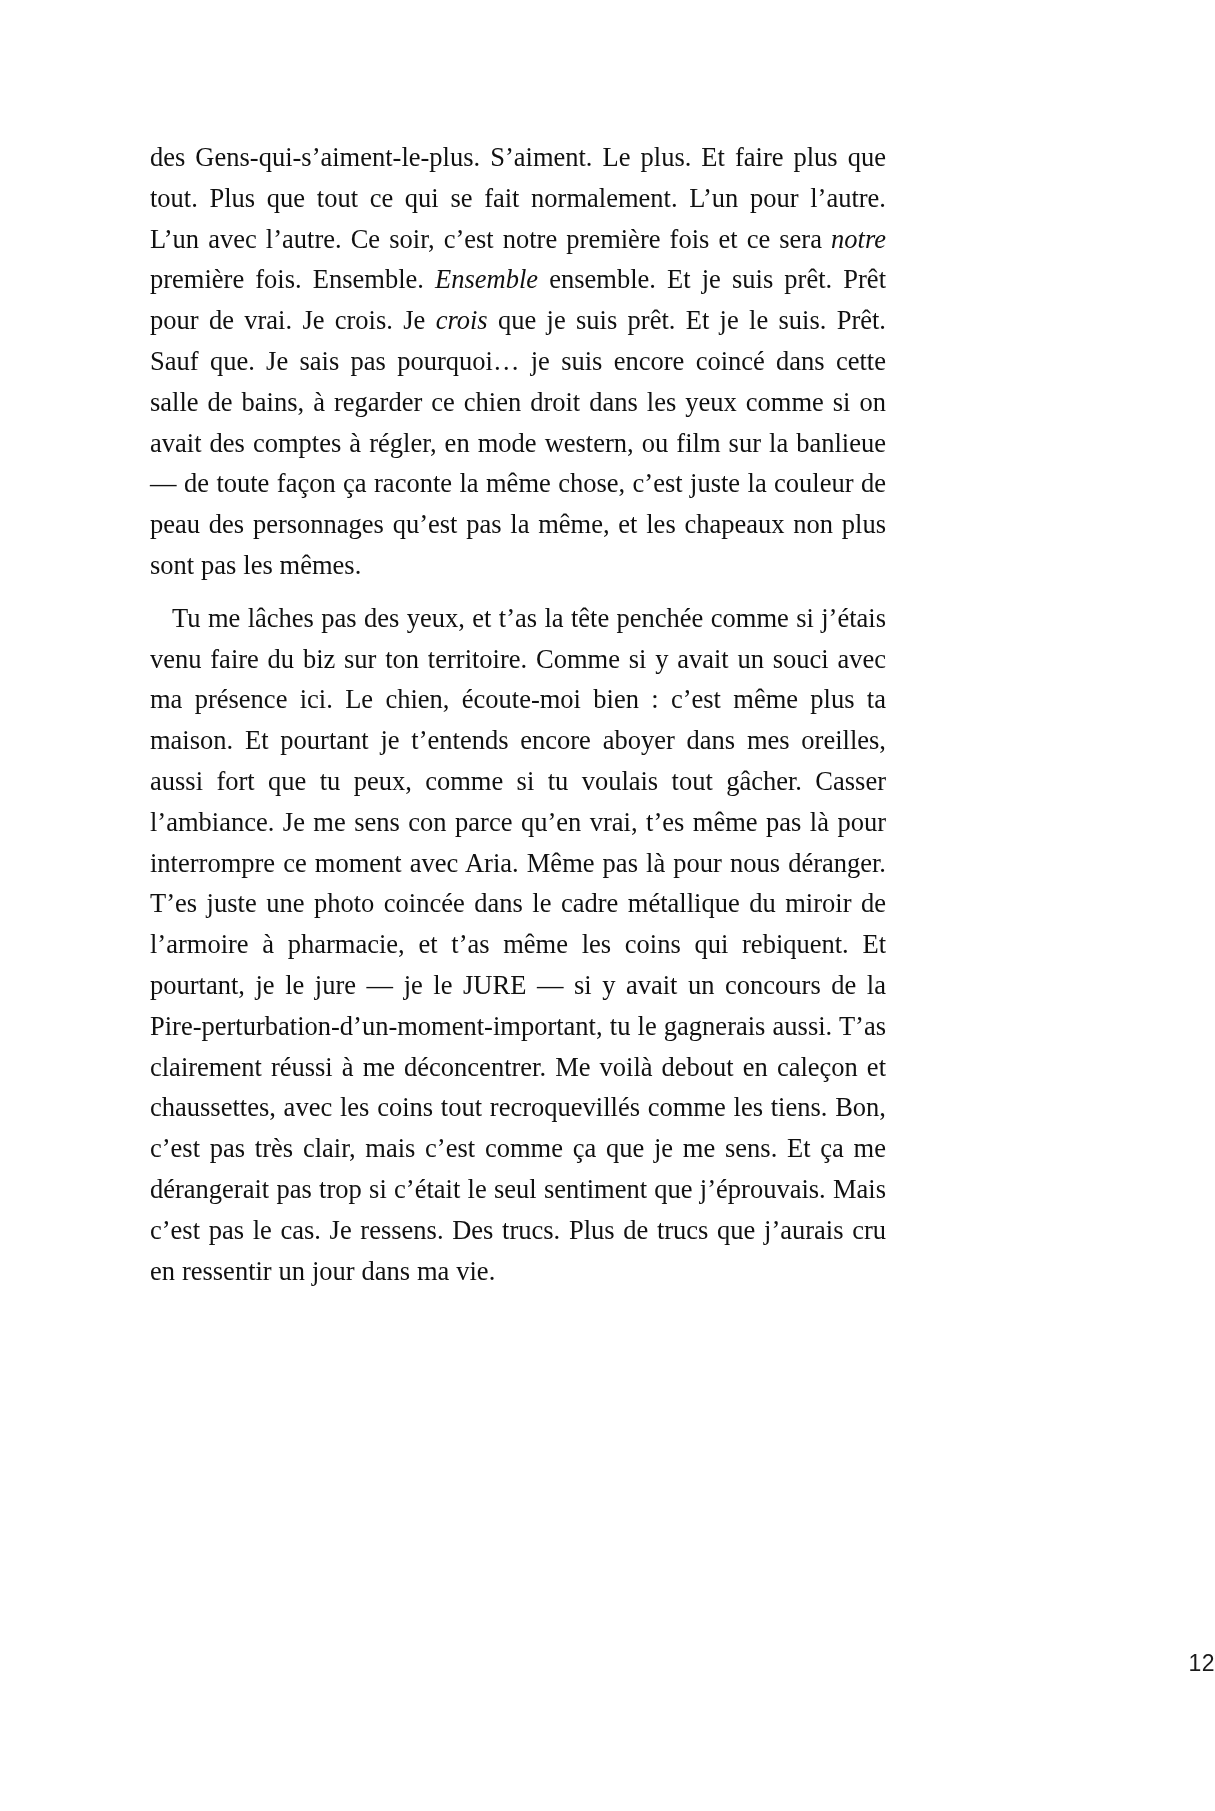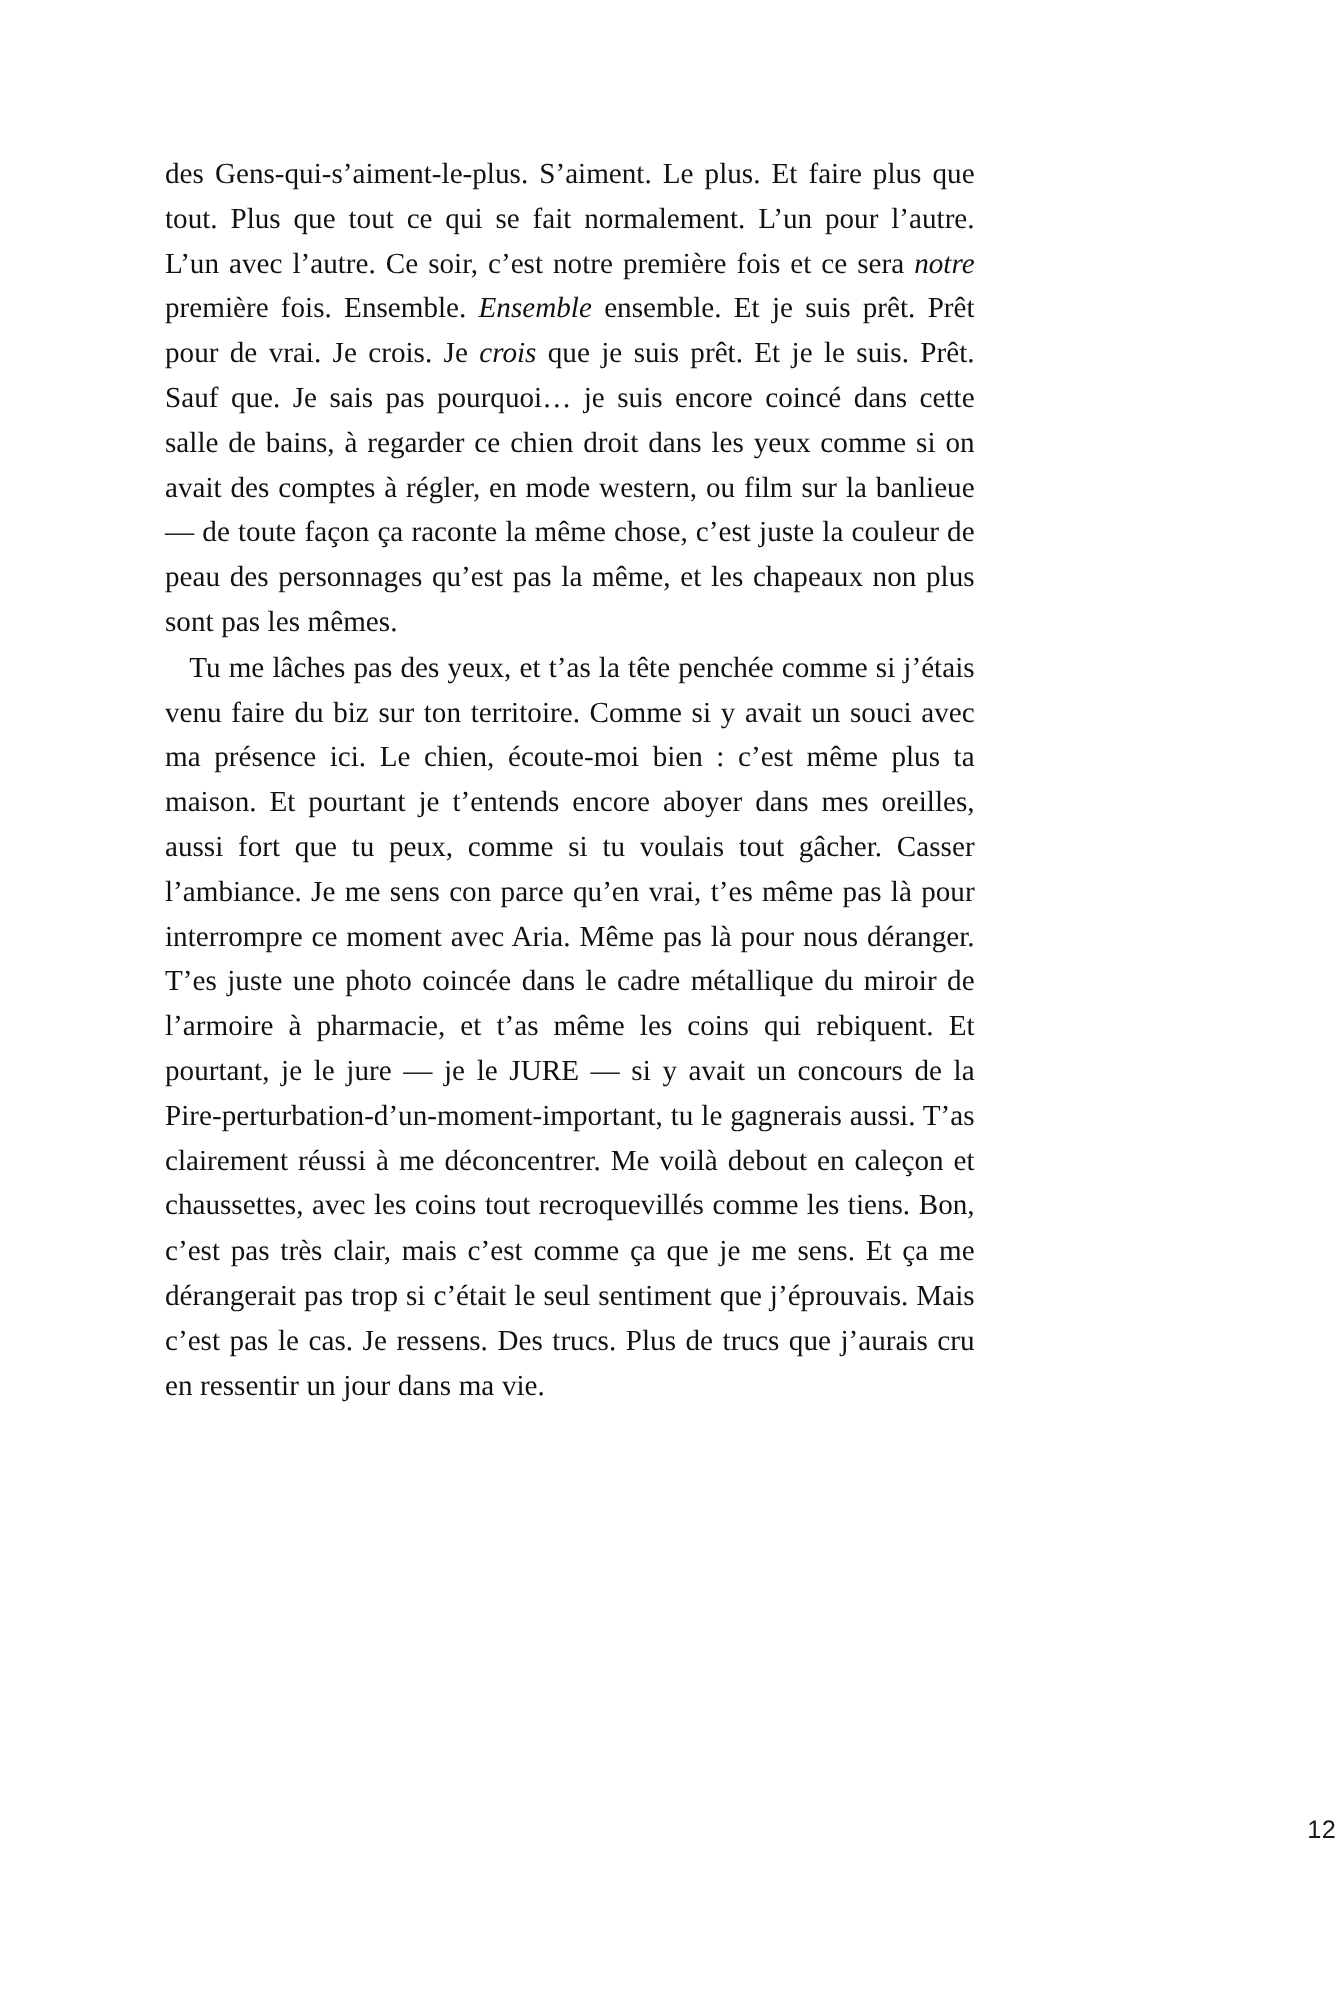--- a/index.html
+++ b/index.html
@@ -38,20 +38,21 @@
     text-justify: inter-word;
     font-size: 26.5px;
     line-height: 40.8px;
     color: #111111;
     hyphens: none;
     word-spacing: 0.01em;
   }
 
   .para.indented {
     text-indent: 22px;
+    margin-top: 12px;
   }
 
   .para em {
     font-style: italic;
   }
 
   #folio {
     position: absolute;
     left: 0;
     top: 1650px;

